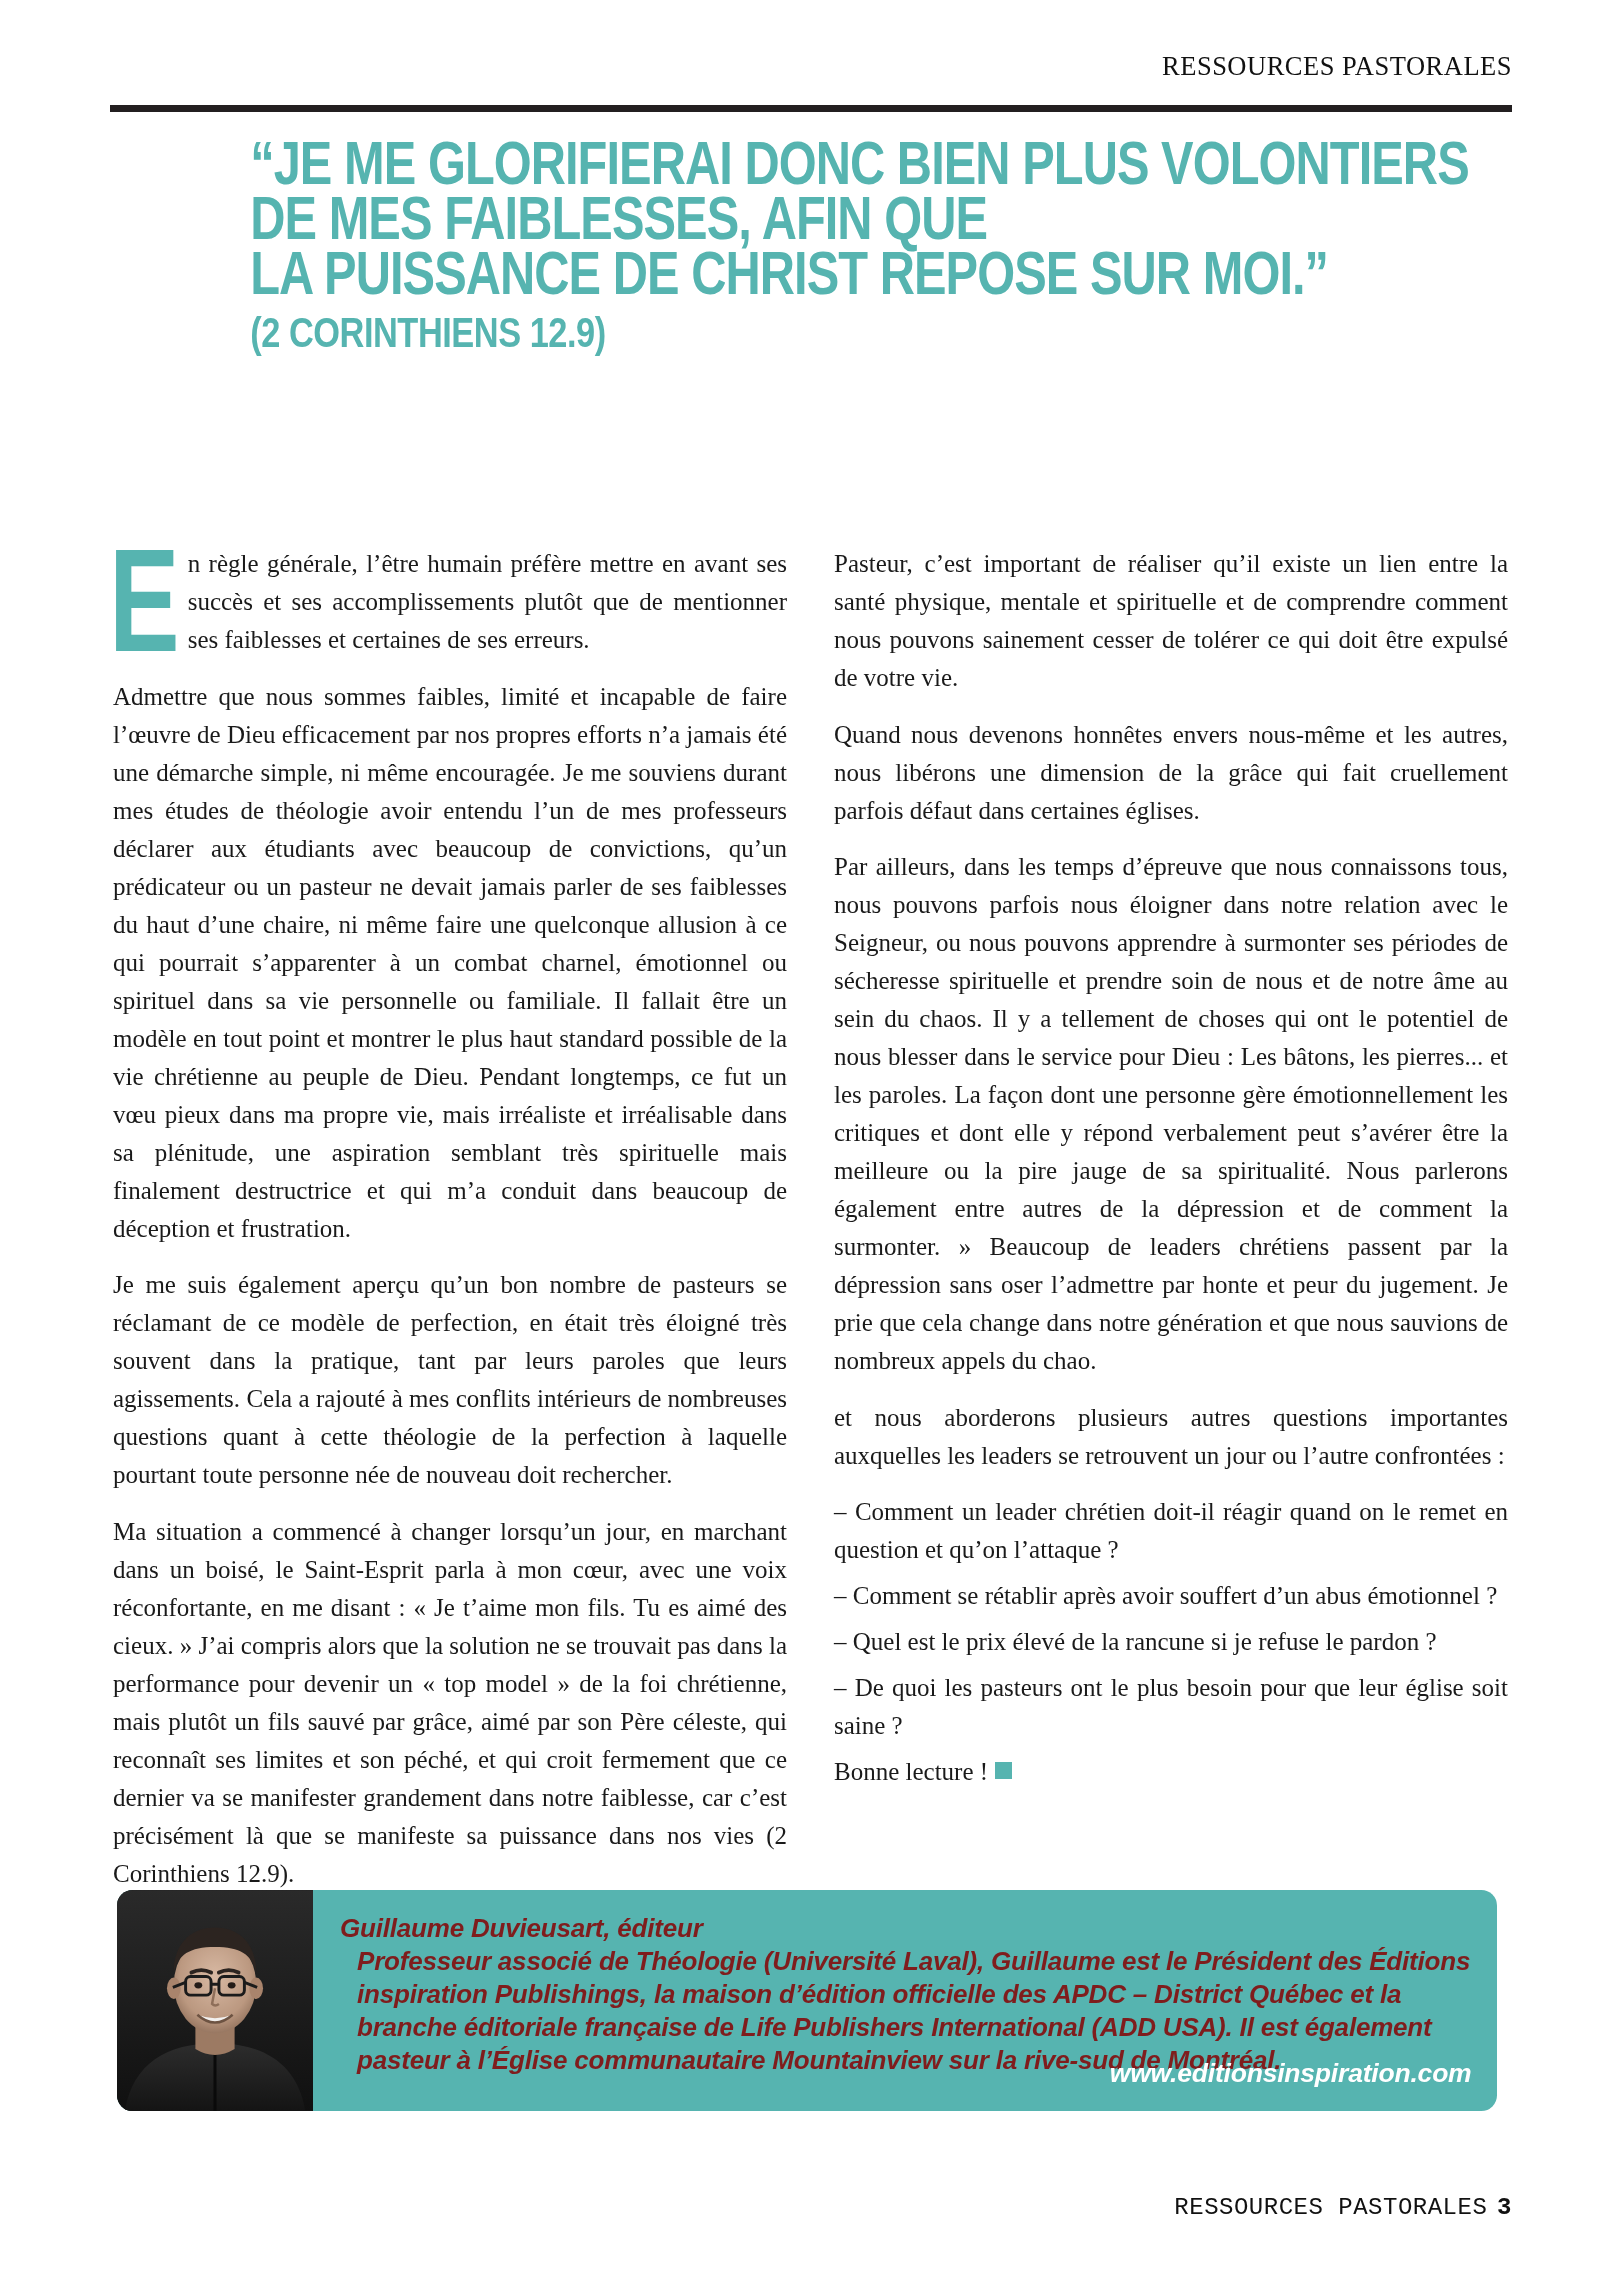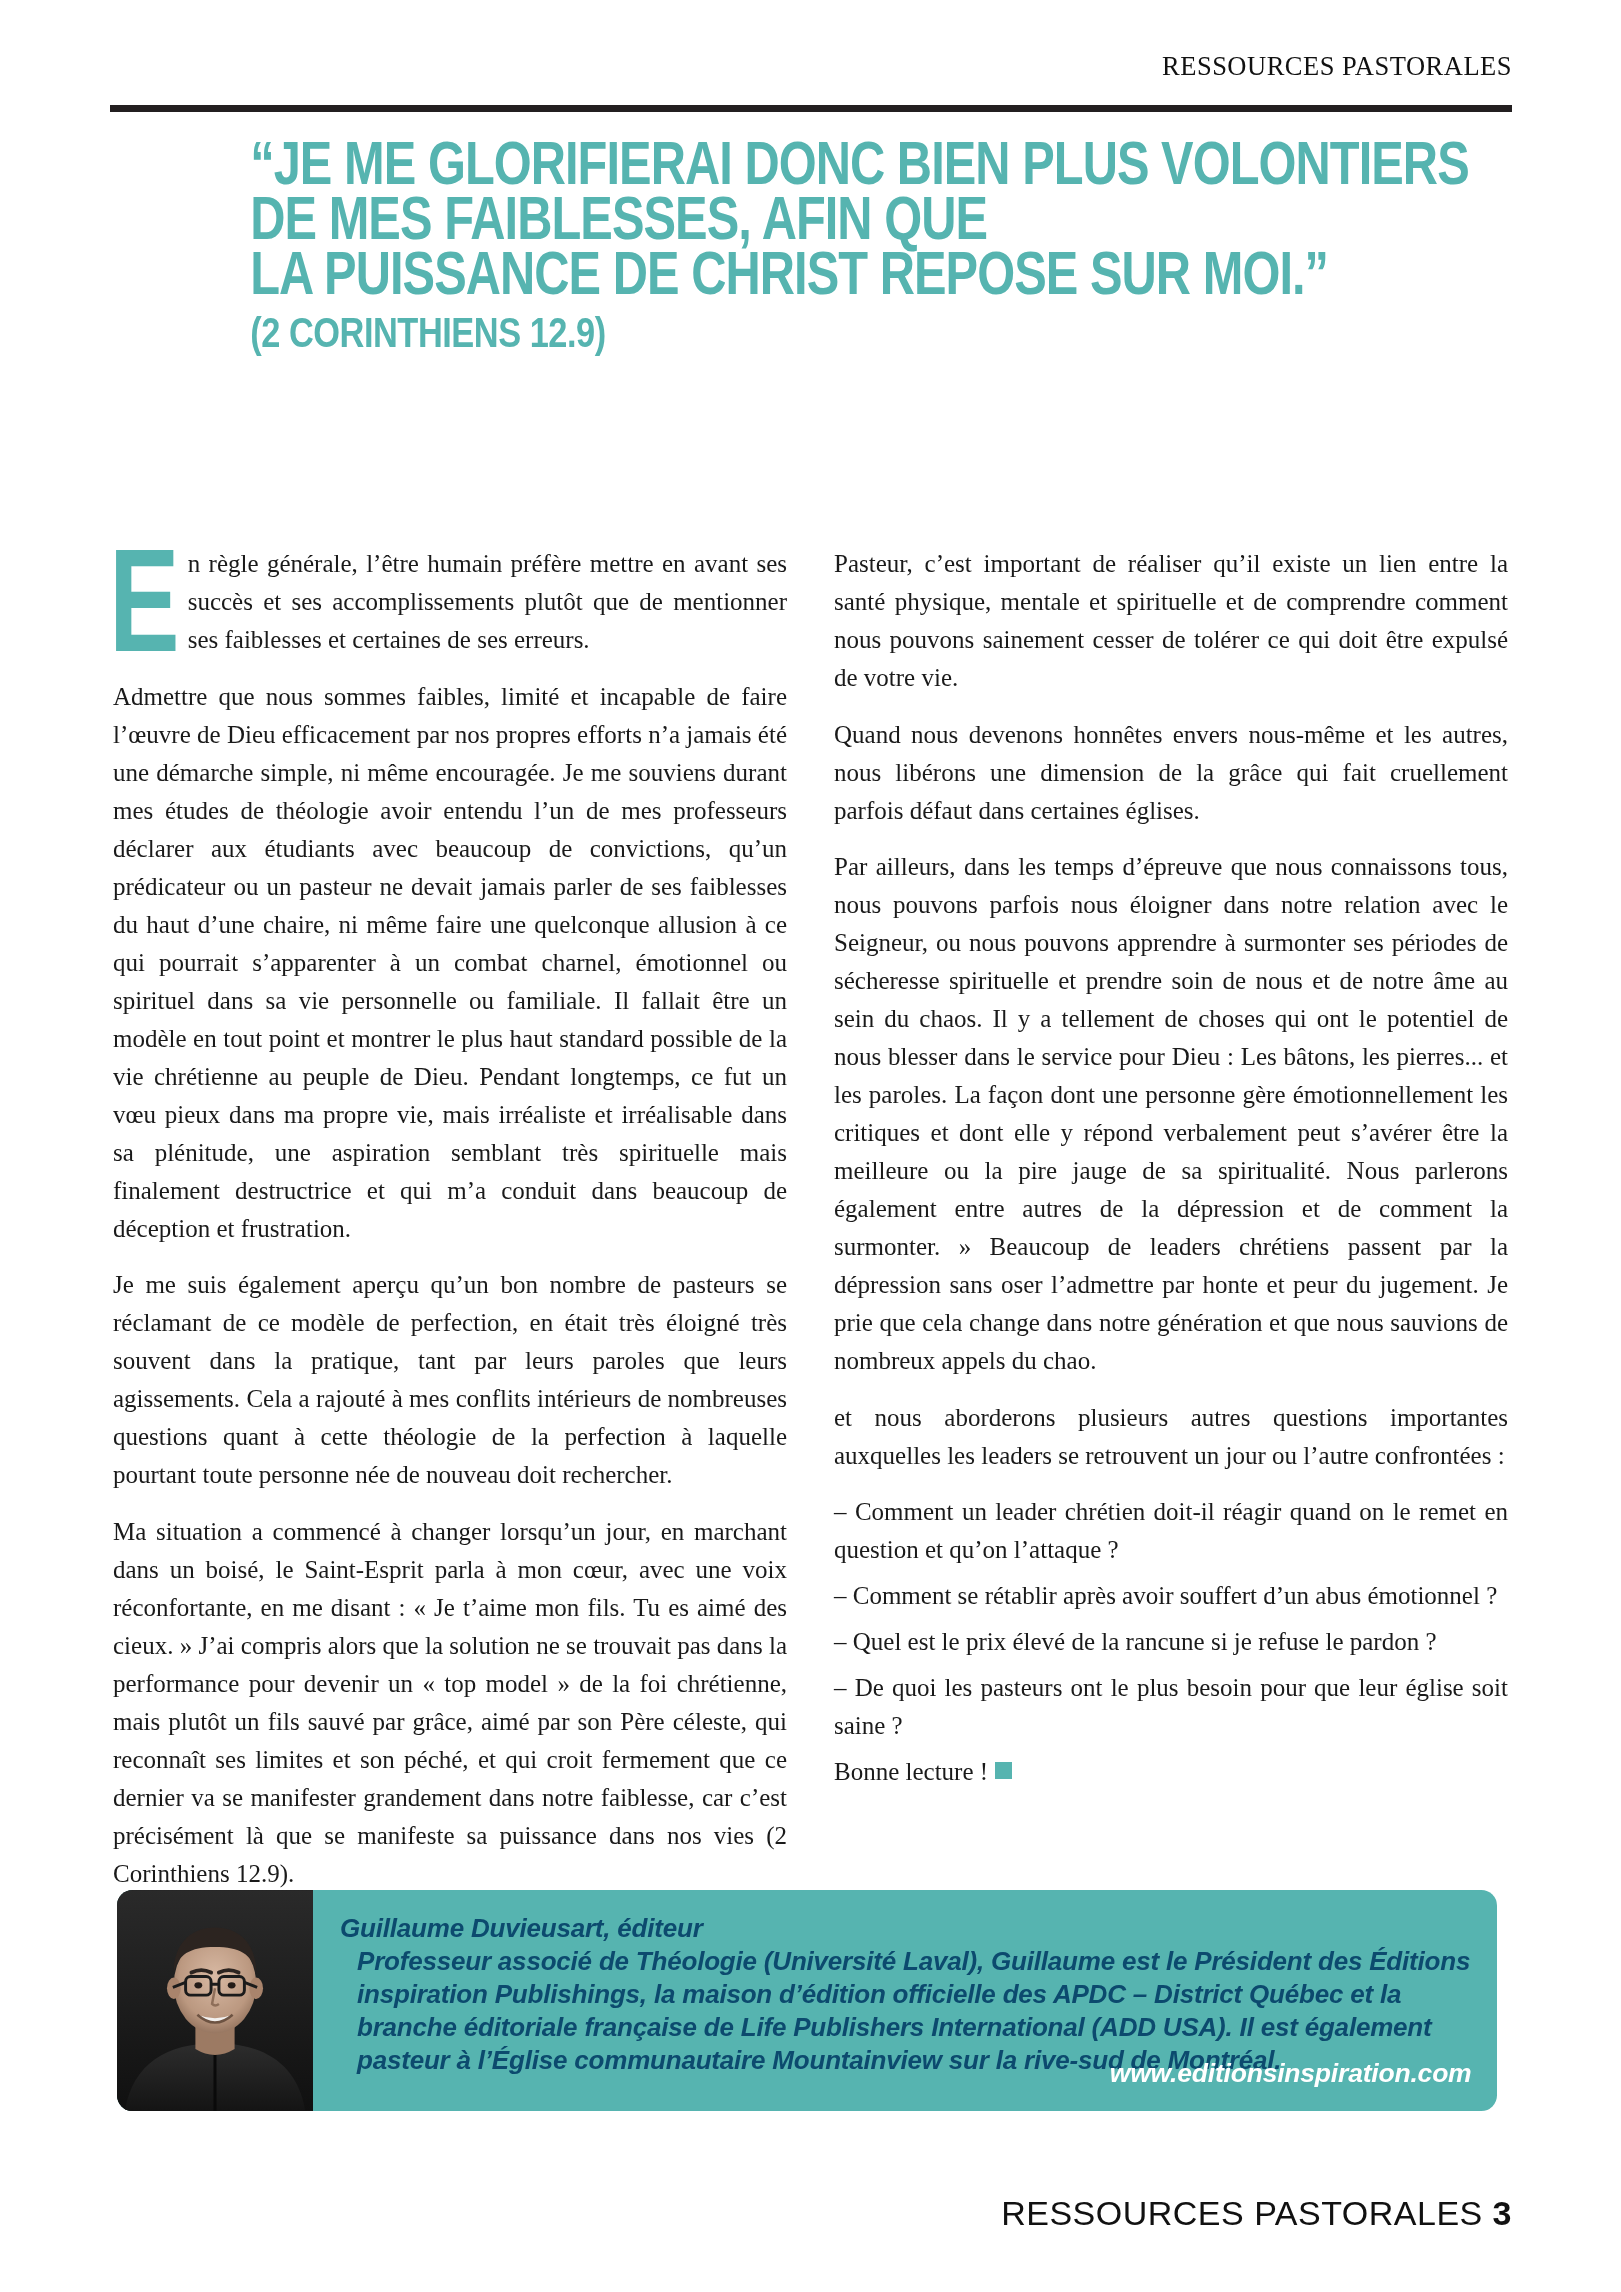--- a/index.html
+++ b/index.html
@@ -146,21 +146,21 @@
     width: 196px;
     height: 221px;
     overflow: hidden;
     background: #1d1d1d;
   }
   .bio-text {
     position: absolute;
     left: 223px;
     top: 21.6px;
     right: 23.5px;
-    color: #0c4a6e;
+    color: #7f1d1d;
     font-family: "Liberation Sans Narrow", "Liberation Sans", "DejaVu Sans Condensed", sans-serif;
     font-style: italic;
     font-weight: bold;
     font-size: 26px;
     line-height: 33px;
     letter-spacing: -0.2px;
   }
   .bio-text .name { display: block; }
   .bio-text .blurb { display: block; margin-left: 17px; }
   .bio-url {
@@ -175,22 +175,22 @@
     letter-spacing: -0.2px;
   }
 
   
   .footer {
     position: absolute;
     left: 110px;
     top: 2194px;
     width: 1402px;
     text-align: right;
-    font-family: Liberation Sans, sans-serif;
-    font-size: 34px;
+    font-family: Liberation Mono, monospace;
+    font-size: 24px;
     letter-spacing: 0.5px;
     color: #111111;
   }
   .footer .pg {
     font-weight: bold;
     margin-left: 9.8px;
   }
 </style>
 </head>
 <body>

